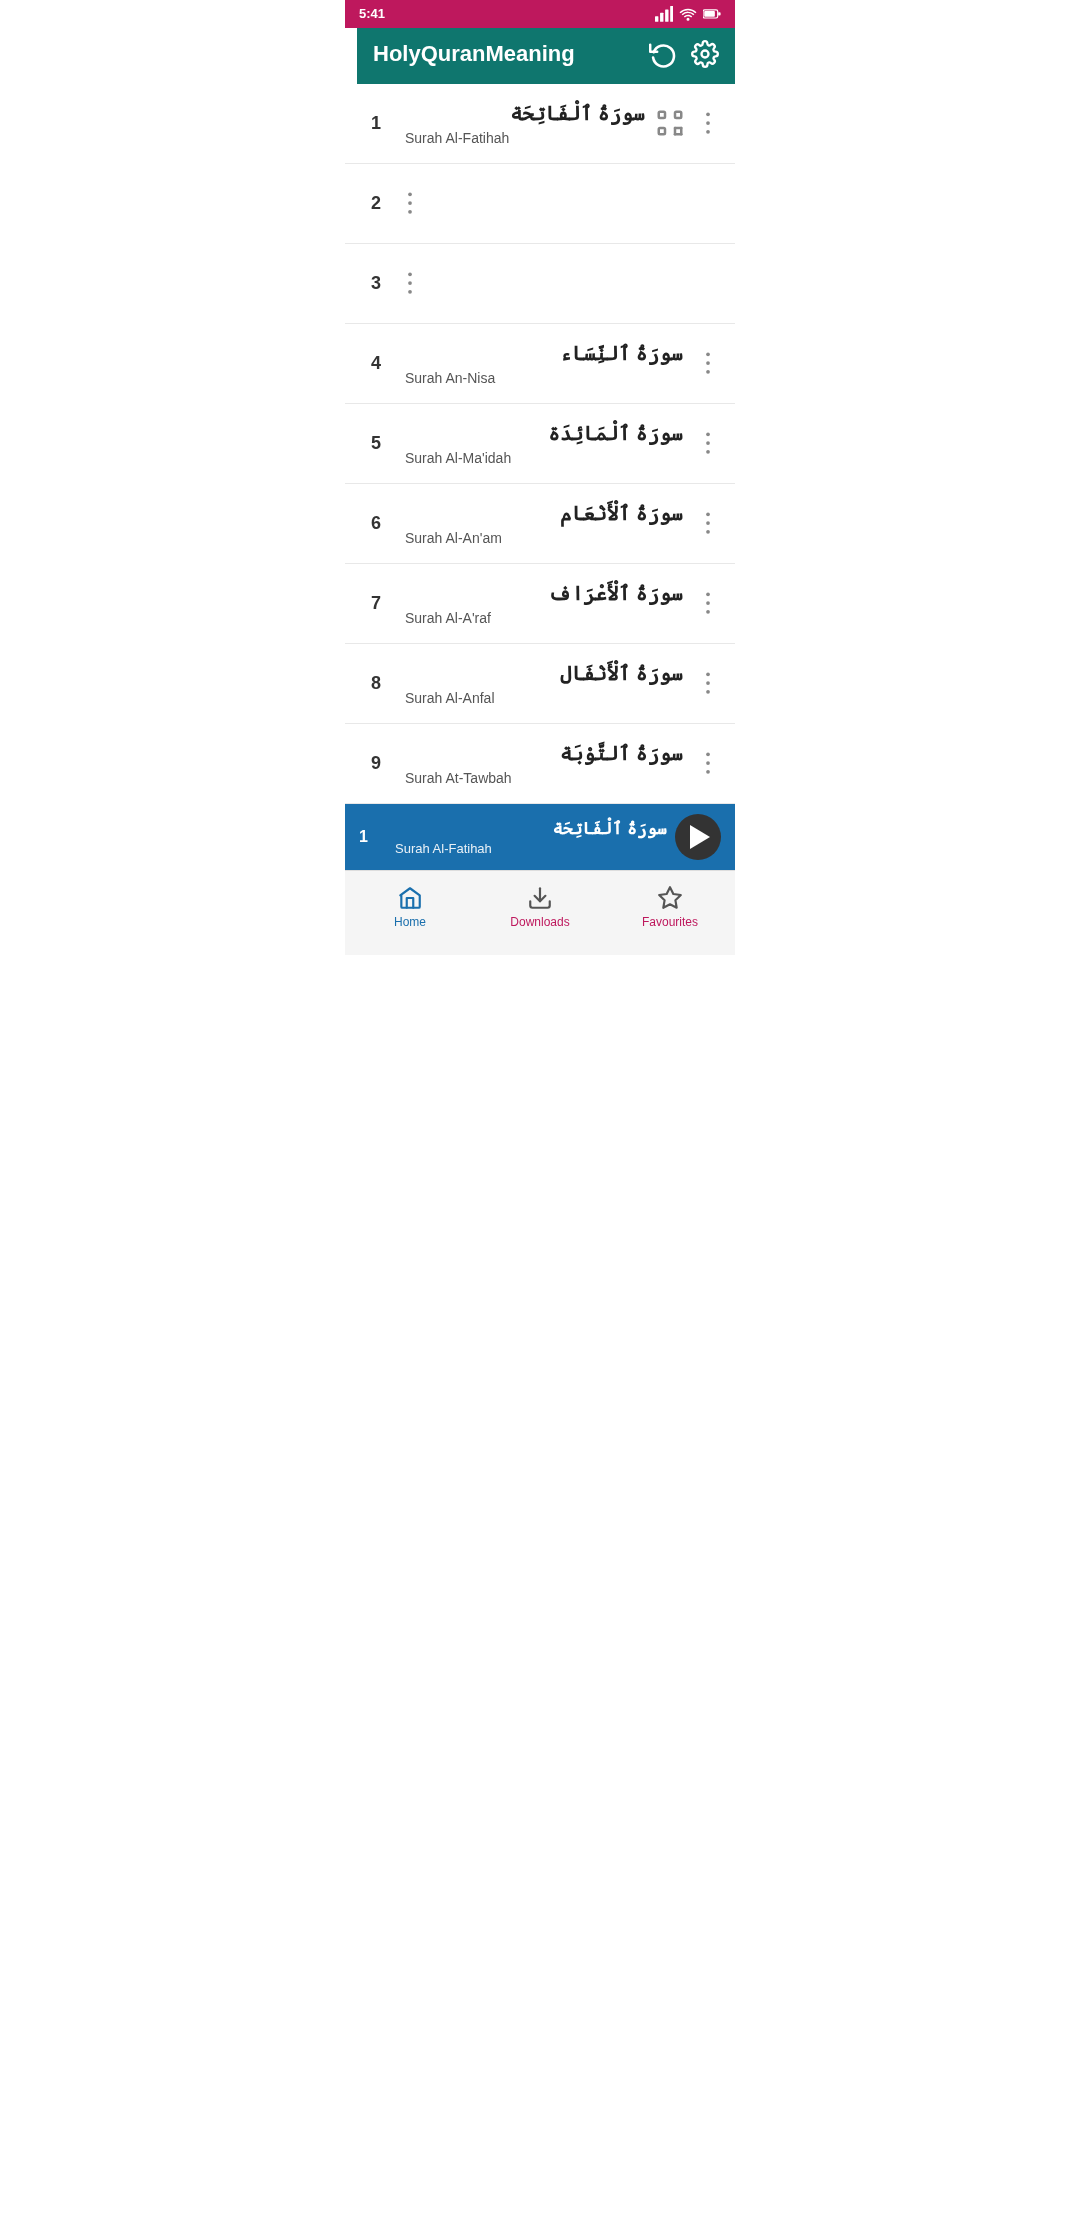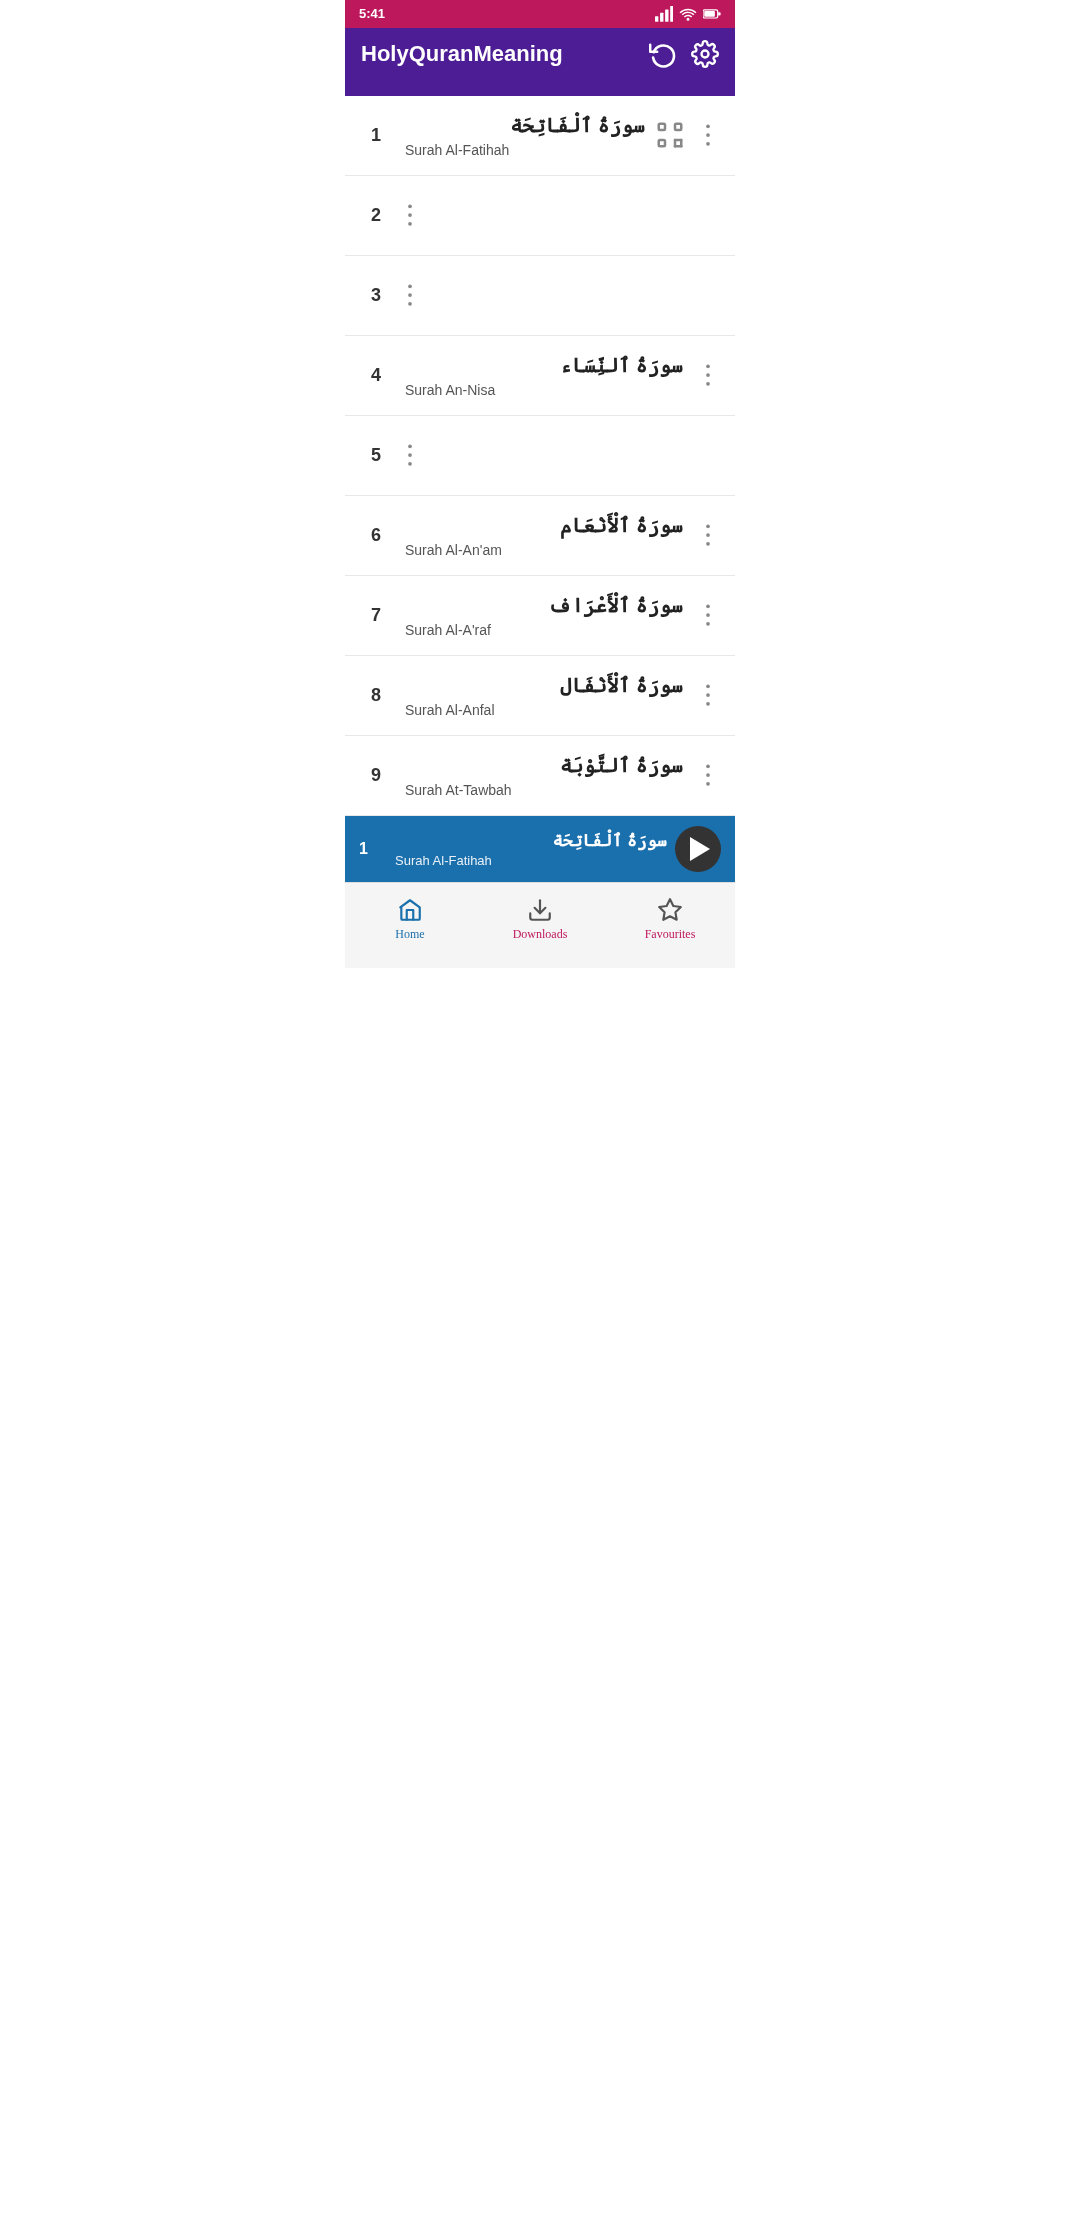--- a/index.html
+++ b/index.html
@@ -28,26 +28,27 @@
     }
     .status-bar-right {
       display: flex;
       gap: 6px;
       align-items: center;
       font-size: 12px;
     }
 
     
     .header {
-      background: #4c1d95;
+      background: #0f766e;
       color: white;
       display: flex;
       justify-content: space-between;
       align-items: center;
-      padding: 12px 16px 28px 16px;
+      padding: 12px 16px 16px 16px;
+      margin-left: 12px;
     }
     .header-title {
       font-size: 22px;
       font-weight: bold;
       color: white;
     }
     .header-icons {
       display: flex;
       gap: 14px;
       align-items: center;
@@ -196,21 +197,20 @@
     }
 
     .nav-item {
       display: flex;
       flex-direction: column;
       align-items: center;
       gap: 4px;
       cursor: pointer;
       min-width: 80px;
       padding: 6px 0;
-      font-family: Liberation Serif, serif;
     }
 
     .nav-icon {
       width: 26px;
       height: 26px;
       display: flex;
       align-items: center;
       justify-content: center;
     }
 
@@ -341,20 +341,24 @@
         <svg viewBox="0 0 24 24" fill="#888" width="22" height="22">
           <circle cx="12" cy="5" r="1.5"></circle>
           <circle cx="12" cy="12" r="1.5"></circle>
           <circle cx="12" cy="19" r="1.5"></circle>
         </svg>
       </div>
     </div>
   </div>
     <div class="surah-item">
     <span class="surah-number">5</span>
+    <div class="surah-names">
+      <div class="surah-arabic">سورَةُ ٱلْمَائِدَة</div>
+      <div class="surah-english">Surah Al-Ma'idah</div>
+    </div>
     <div class="surah-actions">
 
       <div class="more-btn">
         <svg viewBox="0 0 24 24" fill="#888" width="22" height="22">
           <circle cx="12" cy="5" r="1.5"></circle>
           <circle cx="12" cy="12" r="1.5"></circle>
           <circle cx="12" cy="19" r="1.5"></circle>
         </svg>
       </div>
     </div>

